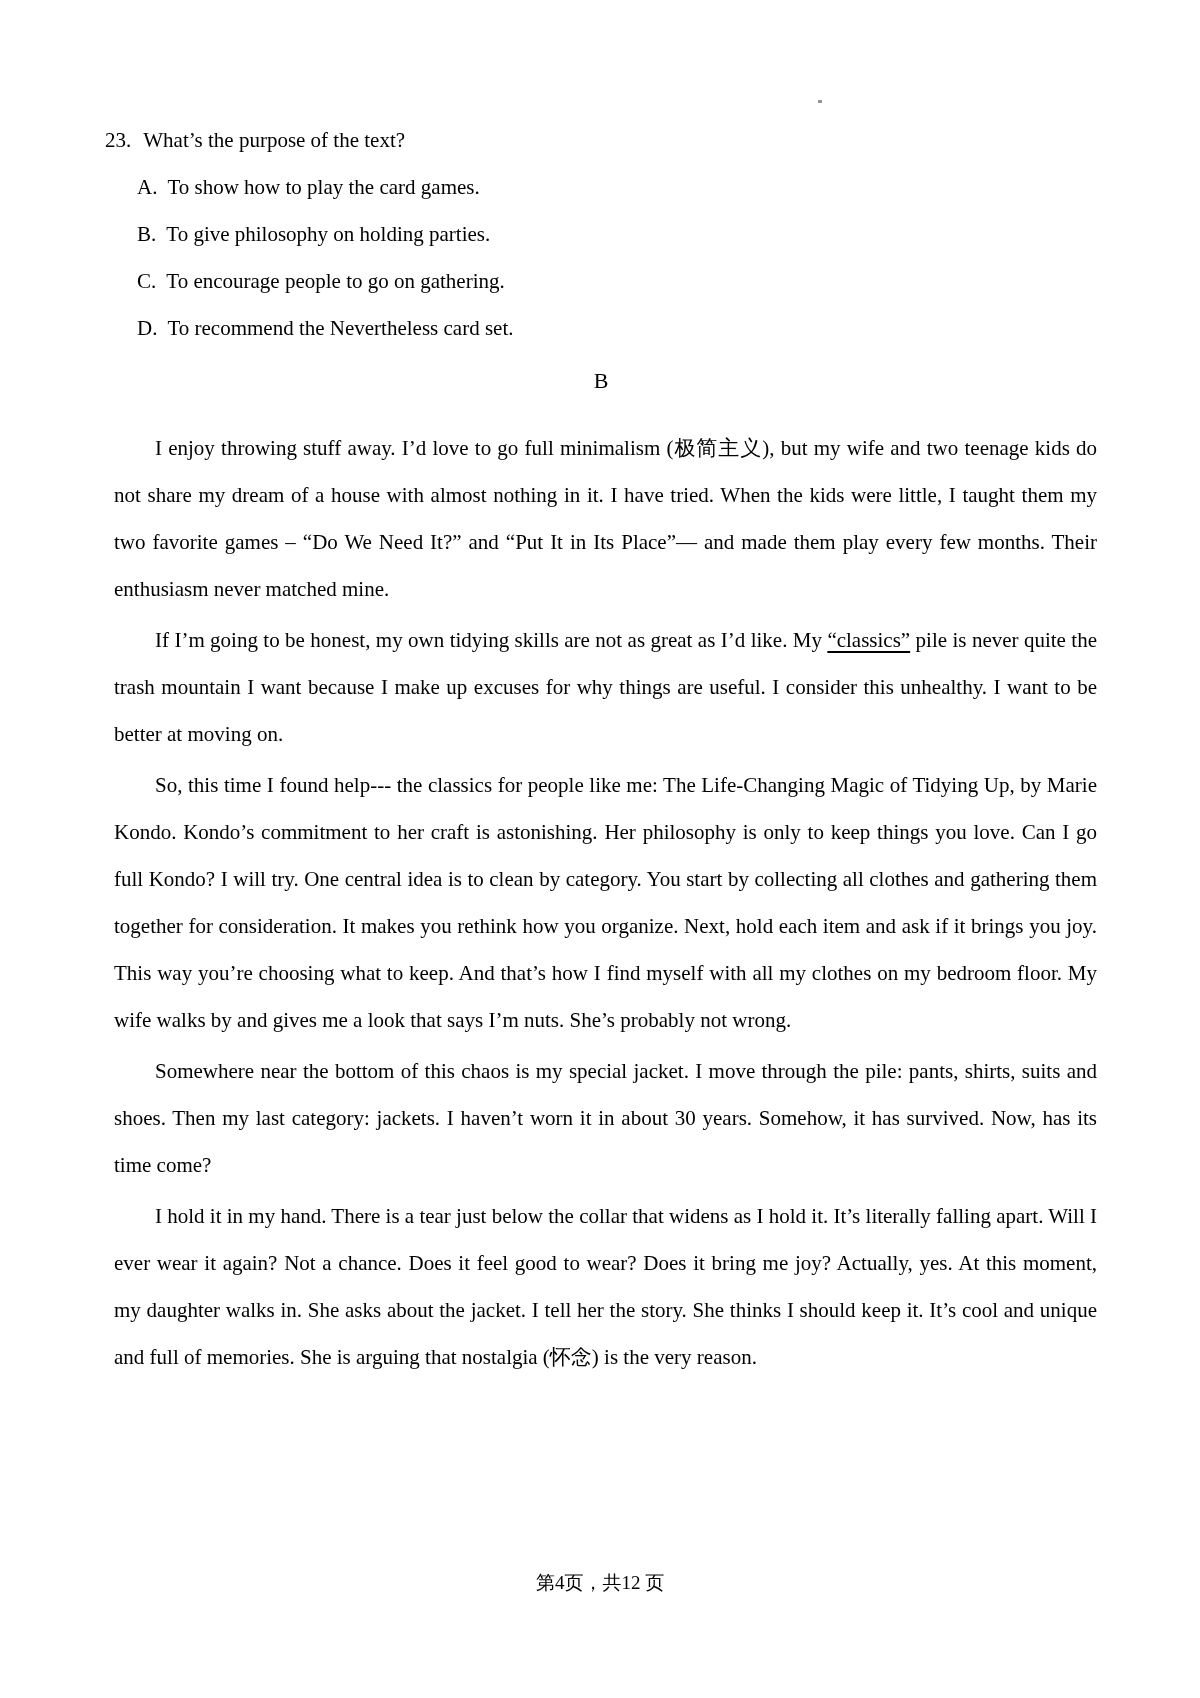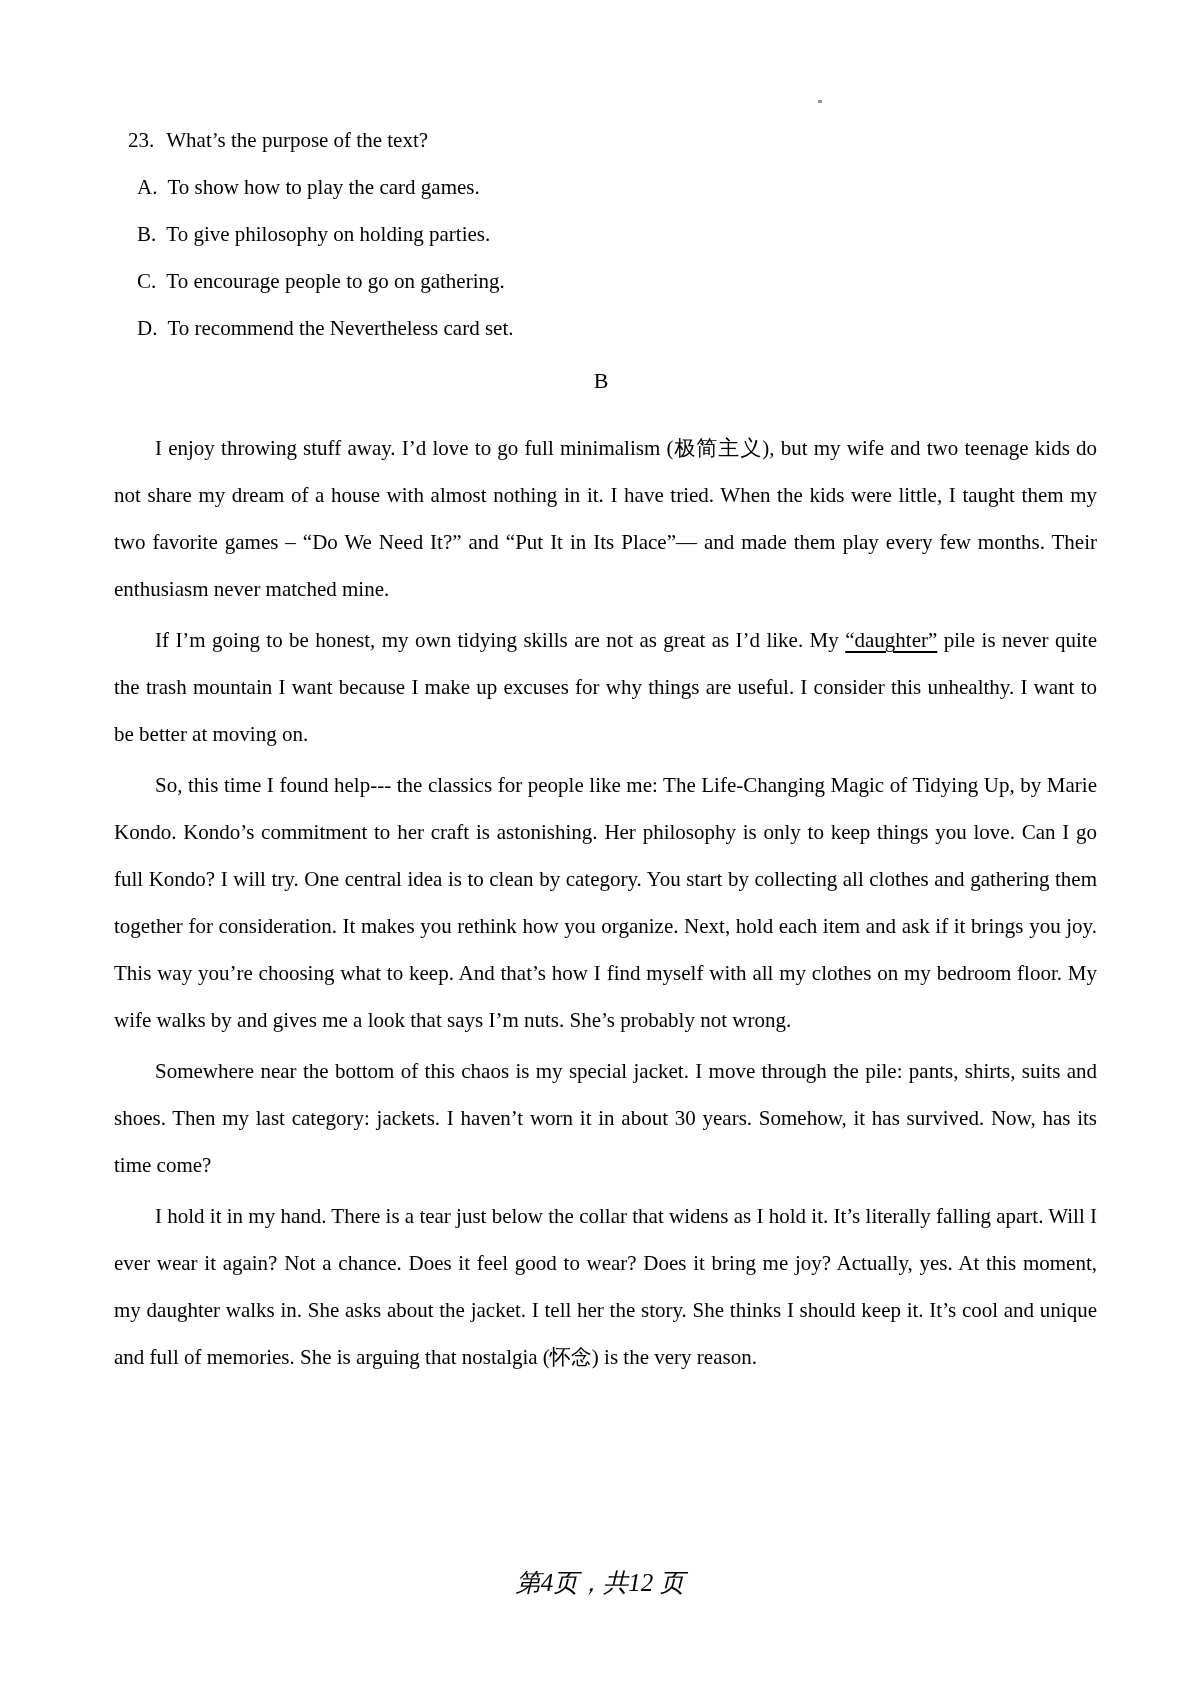--- a/index.html
+++ b/index.html
@@ -9,21 +9,21 @@
     height: 1698px;
     background: #ffffff;
     color: #000000;
     font-family: "Liberation Serif", "DejaVu Serif", serif;
     font-size: 21px;
     overflow: hidden;
   }
   .content {
     padding: 117px 103px 0 105px;
   }
-  .q-line { line-height: 47px; white-space: nowrap; margin-left: 23px; }
+  .q-line { line-height: 47px; white-space: nowrap; }
   .q-num { margin-right: 12px; }
   .options { margin: 0; }
   .question-23 .options { padding-left: 32px; }
   .question-24 .options { padding-left: 20px; }
   .option-line { line-height: 47px; white-space: nowrap; }
   .opt-label { margin-right: 10px; }
   .section-label {
     text-align: center;
     font-size: 22px;
     line-height: 47px;
@@ -39,23 +39,22 @@
   }
   .passage p:last-child { margin-bottom: 0; }
   .underlined { text-decoration: underline; text-underline-offset: 4px; }
   .question-24 { margin-top: 4px; }
   .footer {
     position: absolute;
     top: 1571px;
     left: 0;
     width: 100%;
     text-align: center;
-    font-size: 25px;
+    font-size: 19px;
     line-height: 24px;
-    font-style: italic;
   }
   .scan-dot {
     position: absolute;
     left: 818px;
     top: 100px;
     width: 4px;
     height: 3px;
     background: #98948a;
   }
 </style>
@@ -76,21 +75,21 @@
           <div class="option-line"><span class="opt-label">B.</span><span class="opt-text">To give philosophy on holding parties.</span></div>
           <div class="option-line"><span class="opt-label">C.</span><span class="opt-text">To encourage people to go on gathering.</span></div>
           <div class="option-line"><span class="opt-label">D.</span><span class="opt-text">To recommend the Nevertheless card set.</span></div>
         </div>
     </section>
 
     <div class="section-label">B</div>
 
     <div class="passage">
         <p><span>I enjoy throwing stuff away. I’d love to go full minimalism (极简主义), but my wife and two teenage kids do not share my dream of a house with almost nothing in it. I have tried. When the kids were little, I taught them my two favorite games – “Do We Need It?” and “Put It in Its Place”— and made them play every few months. Their enthusiasm never matched mine.</span></p>
-        <p><span>If I’m going to be honest, my own tidying skills are not as great as I’d like. My </span><span class="underlined">“daughter”</span><span> pile is never quite the trash mountain I want because I make up excuses for why things are useful. I consider this unhealthy. I want to be better at moving on.</span></p>
+        <p><span>If I’m going to be honest, my own tidying skills are not as great as I’d like. My </span><span class="underlined">“classics”</span><span> pile is never quite the trash mountain I want because I make up excuses for why things are useful. I consider this unhealthy. I want to be better at moving on.</span></p>
         <p><span>So, this time I found help--- the classics for people like me: The Life-Changing Magic of Tidying Up, by Marie Kondo. Kondo’s commitment to her craft is astonishing. Her philosophy is only to keep things you love. Can I go full Kondo? I will try. One central idea is to clean by category. You start by collecting all clothes and gathering them together for consideration. It makes you rethink how you organize. Next, hold each item and ask if it brings you joy. This way you’re choosing what to keep. And that’s how I find myself with all my clothes on my bedroom floor. My wife walks by and gives me a look that says I’m nuts. She’s probably not wrong.</span></p>
         <p><span>Somewhere near the bottom of this chaos is my special jacket. I move through the pile: pants, shirts, suits and shoes. Then my last category: jackets. I haven’t worn it in about 30 years. Somehow, it has survived. Now, has its time come?</span></p>
         <p><span>I hold it in my hand. There is a tear just below the collar that widens as I hold it. It’s literally falling apart. Will I ever wear it again? Not a chance. Does it feel good to wear? Does it bring me joy? Actually, yes. At this moment, my daughter walks in. She asks about the jacket. I tell her the story. She thinks I should keep it. It’s cool and unique and full of memories. She is arguing that nostalgia (怀念) is the very reason.</span></p>
       </div>
 
 
   </div>
 
   <div class="footer">第4页，共12 页</div>
 </div>

